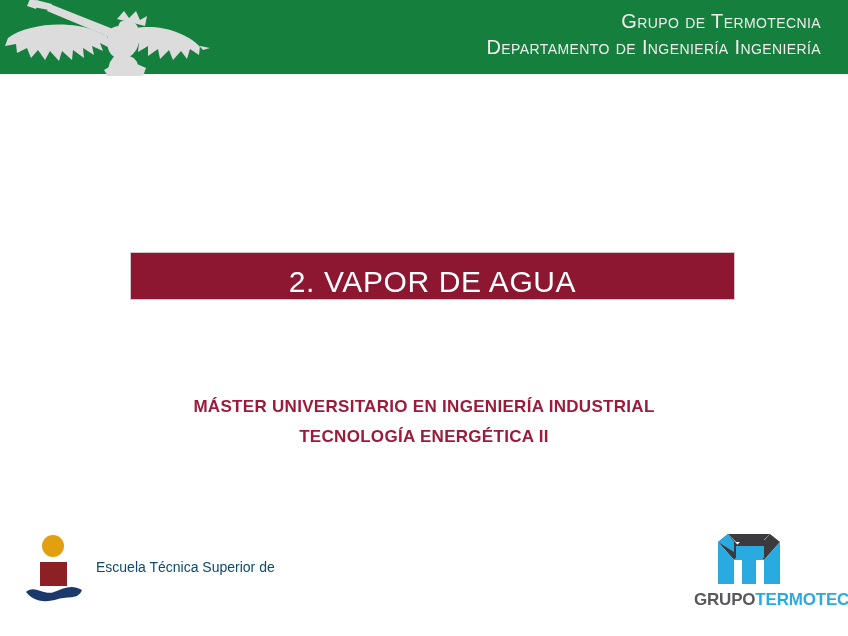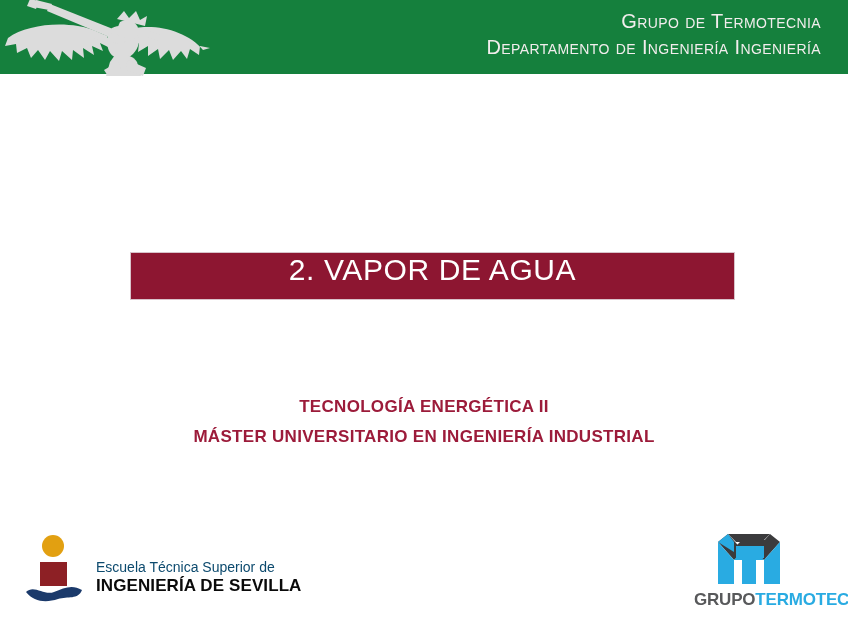--- a/index.html
+++ b/index.html
@@ -58,21 +58,21 @@
   .title-bar {
     position: absolute;
     left: 130px;
     top: 252px;
     width: 605px;
     height: 48px;
     background: #8d1631;
     border: 1px solid #d8c3ca;
     box-sizing: border-box;
     display: flex;
-    align-items: flex-start;
+    align-items: flex-end;
     justify-content: center;
   }
   .title-text {
     color: #ffffff;
     font-size: 30px;
     font-weight: 400;
     letter-spacing: 0.6px;
     white-space: nowrap;
   }
 
@@ -215,36 +215,35 @@
       <div class="header-line">Grupo de Termotecnia</div>
       <div class="header-line">Departamento de Ingeniería Ingeniería</div>
     </div>
   </div>
 
   <div class="title-bar">
     <span class="title-text">2. VAPOR DE AGUA</span>
   </div>
 
   <div class="subtitle-block">
+    <div class="subtitle-line">MÁSTER UNIVERSITARIO EN INGENIERÍA INDUSTRIAL</div>
     <div class="subtitle-line">TECNOLOGÍA ENERGÉTICA II</div>
-    <div class="subtitle-line">MÁSTER UNIVERSITARIO EN INGENIERÍA INDUSTRIAL</div>
   </div>
 
   <div class="ets-logo">
     <div class="ets-mark">
       <svg width="62" height="68" viewBox="0 0 62 68" xmlns="http://www.w3.org/2000/svg">
         <circle cx="29" cy="12" r="11" fill="#e2a011"></circle>
         <rect x="16" y="28" width="27" height="24" fill="#8d2025"></rect>
         <path d="M2 58 C10 50 20 62 30 58 C40 54 48 50 58 56
                  C54 66 44 62 34 65 C22 69 10 68 2 58 Z" fill="#1b3a6b"></path>
       </svg>
     </div>
     <div class="ets-words">
       <div class="ets-line1">Escuela Técnica Superior de</div>
-      <div class="ets-line2">INGENIERÍA DE SEVILLA</div>
     </div>
   </div>
 
   <div class="gt-logo">
     <div class="gt-mark">
       <svg width="86" height="62" viewBox="0 0 86 62" xmlns="http://www.w3.org/2000/svg">
 
         <g fill="#3b3b3d">
           <polygon points="12,14 22,6 38,24 28,32"></polygon>
           <polygon points="74,14 64,6 48,24 58,32"></polygon>

